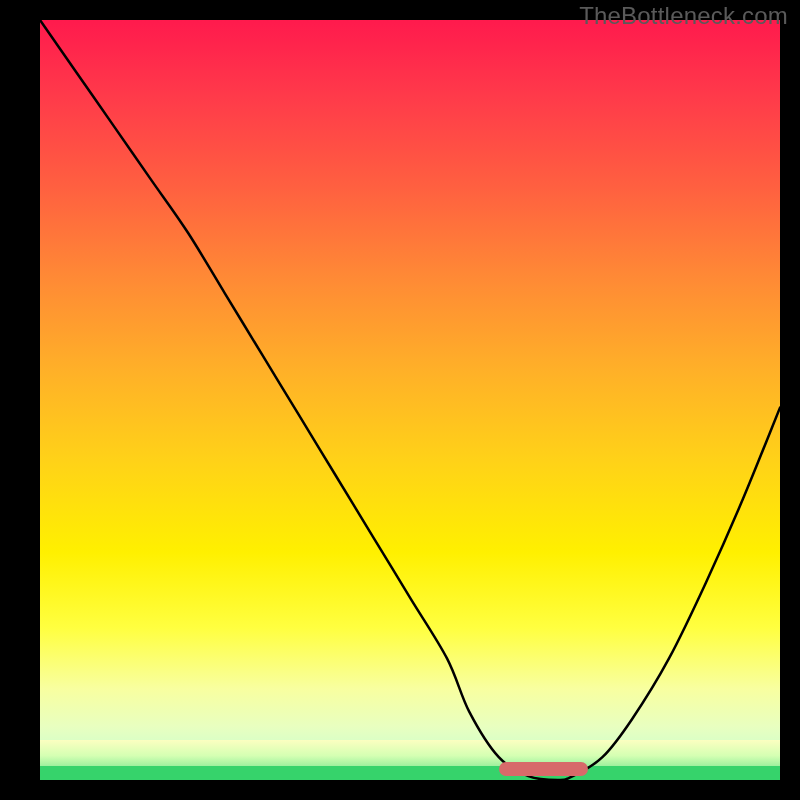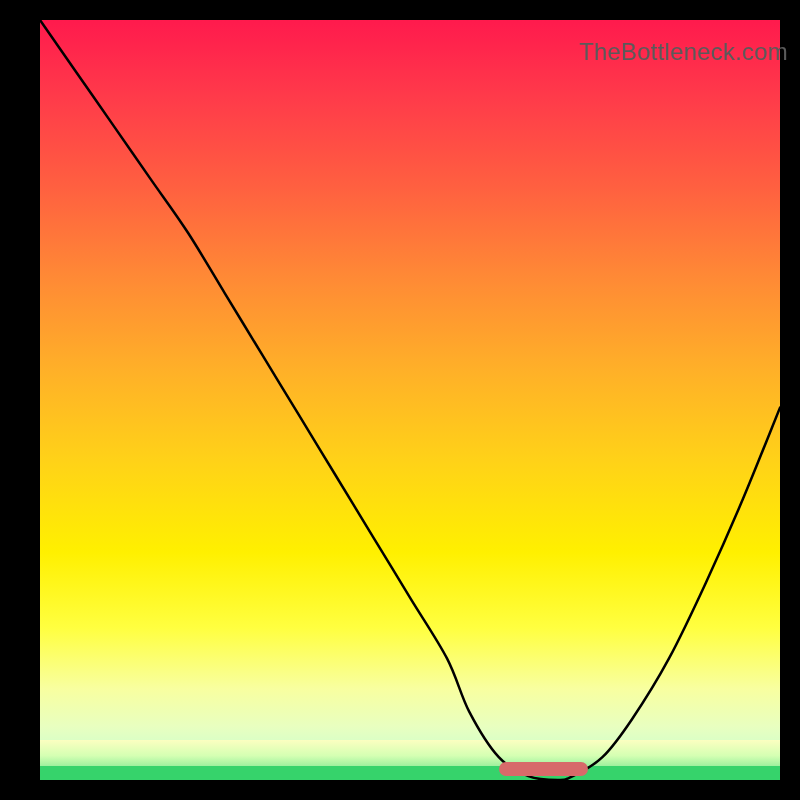--- a/index.html
+++ b/index.html
@@ -77,21 +77,20 @@
   }
   .watermark {
     position: absolute;
     top: 2px;
     right: 12px;
     color: #5a5a5a;
     font-family: Arial, Helvetica, sans-serif;
     font-size: 24px;
     letter-spacing: 0.2px;
     user-select: none;
-    margin-top: 36px;
   }
 </style>
 </head>
 <body>
 
 <div class="frame">
   <div class="plot">
     <div class="gradient-bg"></div>
     <div class="band"></div>
     <div class="green-strip"></div>

